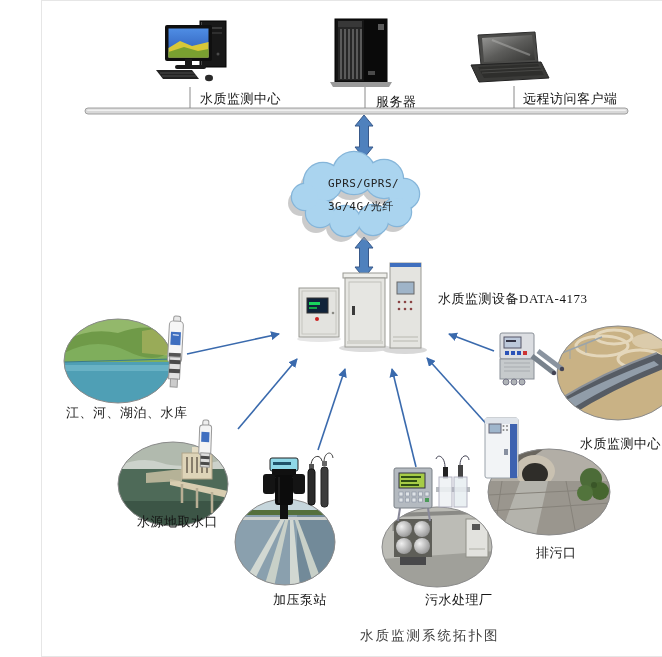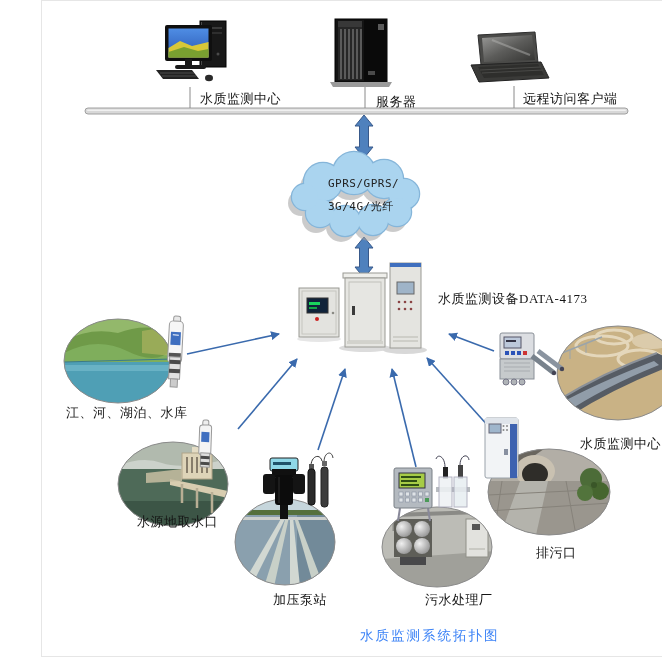--- a/index.html
+++ b/index.html
@@ -10,21 +10,21 @@
   }
   #scene{position:absolute;left:0;top:0;}
   .lbl{
     position:absolute;white-space:nowrap;color:#141414;
     font-size:13px;line-height:15px;letter-spacing:0.5px;
   }
   .cloud-txt{
     font-family:"DejaVu Sans Mono","Liberation Mono",monospace;
     font-size:11px;letter-spacing:0.5px;color:#222;
   }
-  .caption{font-size:13.5px;letter-spacing:2px;color:#3b82f6;}
+  .caption{font-size:13.5px;letter-spacing:2px;color:#404040;}
 </style>
 </head>
 <body>
 
 <div id="canvas">
 
 <svg id="scene" width="662" height="657" viewBox="0 0 662 657">
   <defs>
     <marker id="ah" markerUnits="userSpaceOnUse" markerWidth="10" markerHeight="9" refX="8" refY="4.5" orient="auto">
       <path d="M0,0 L9,4.5 L0,9 Z" fill="#3a6aad"></path>

